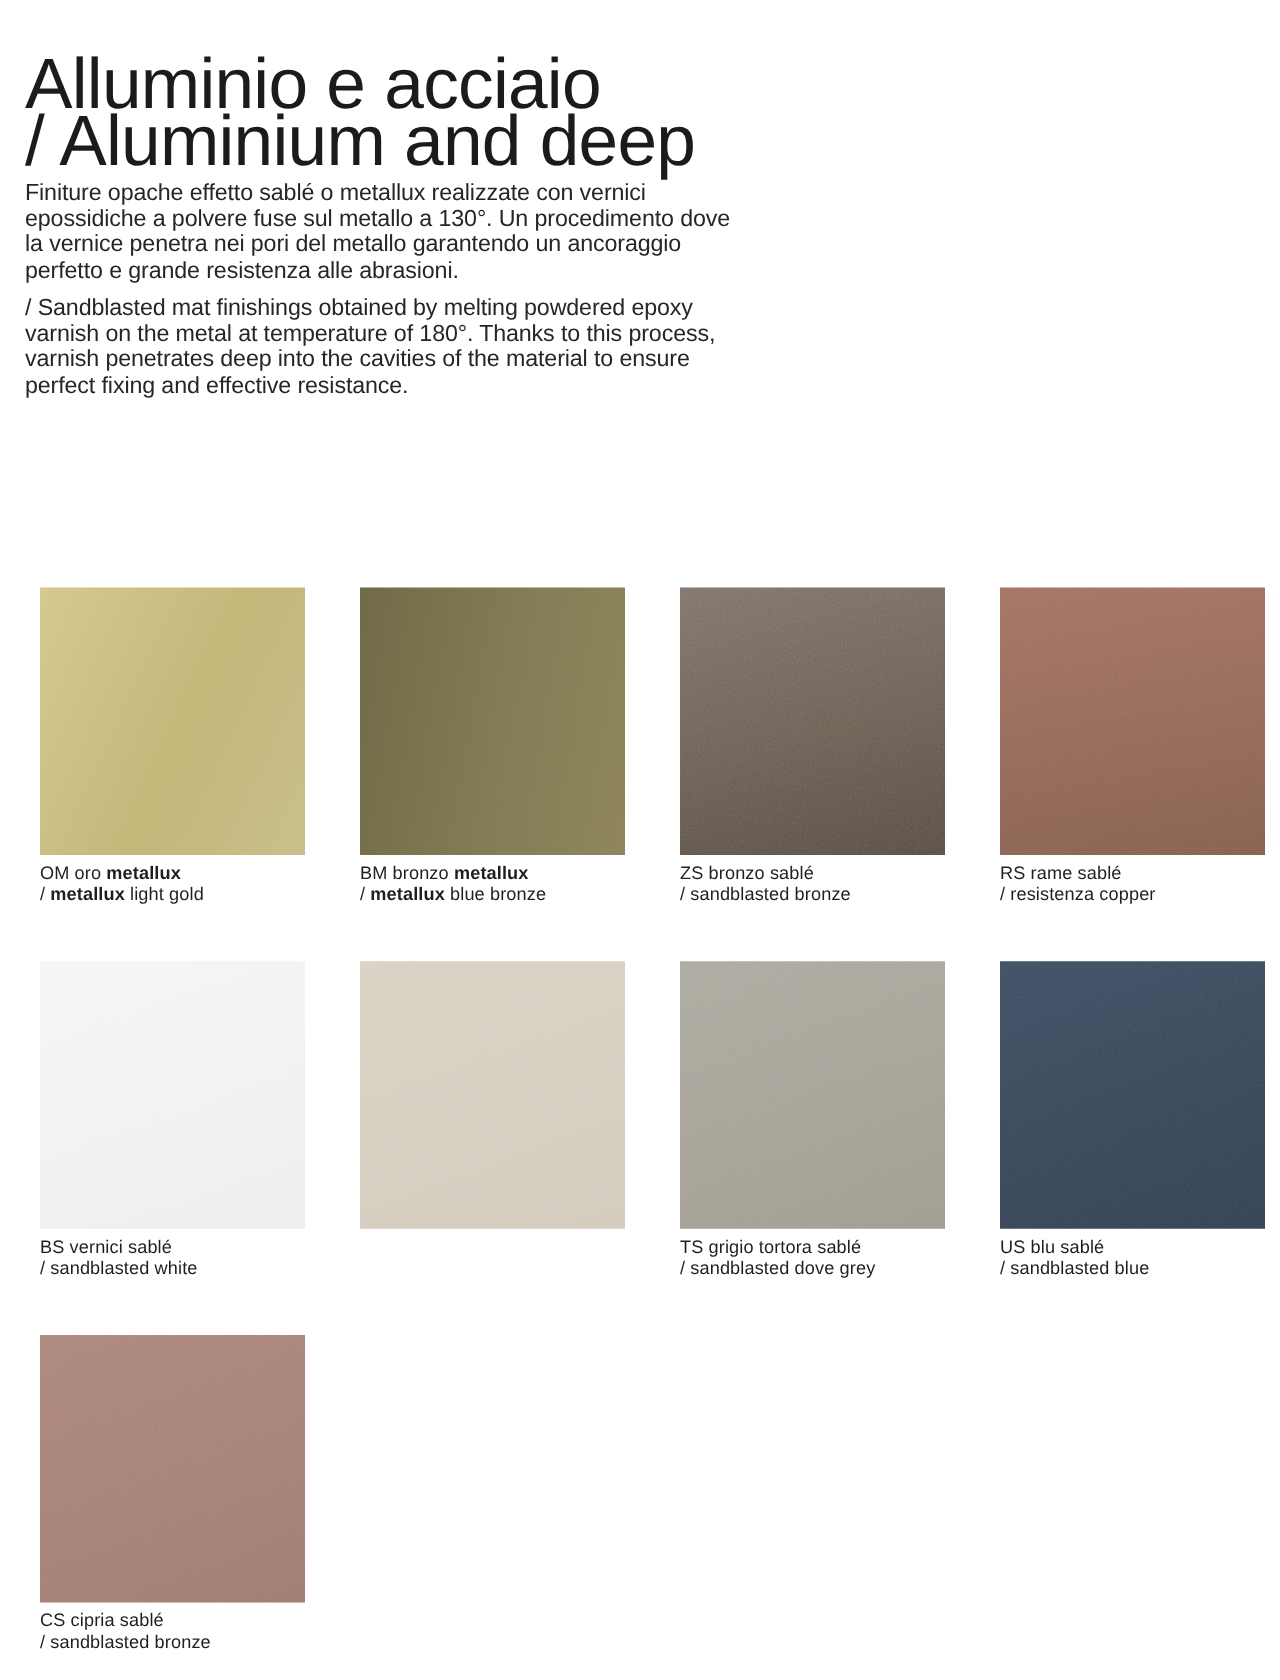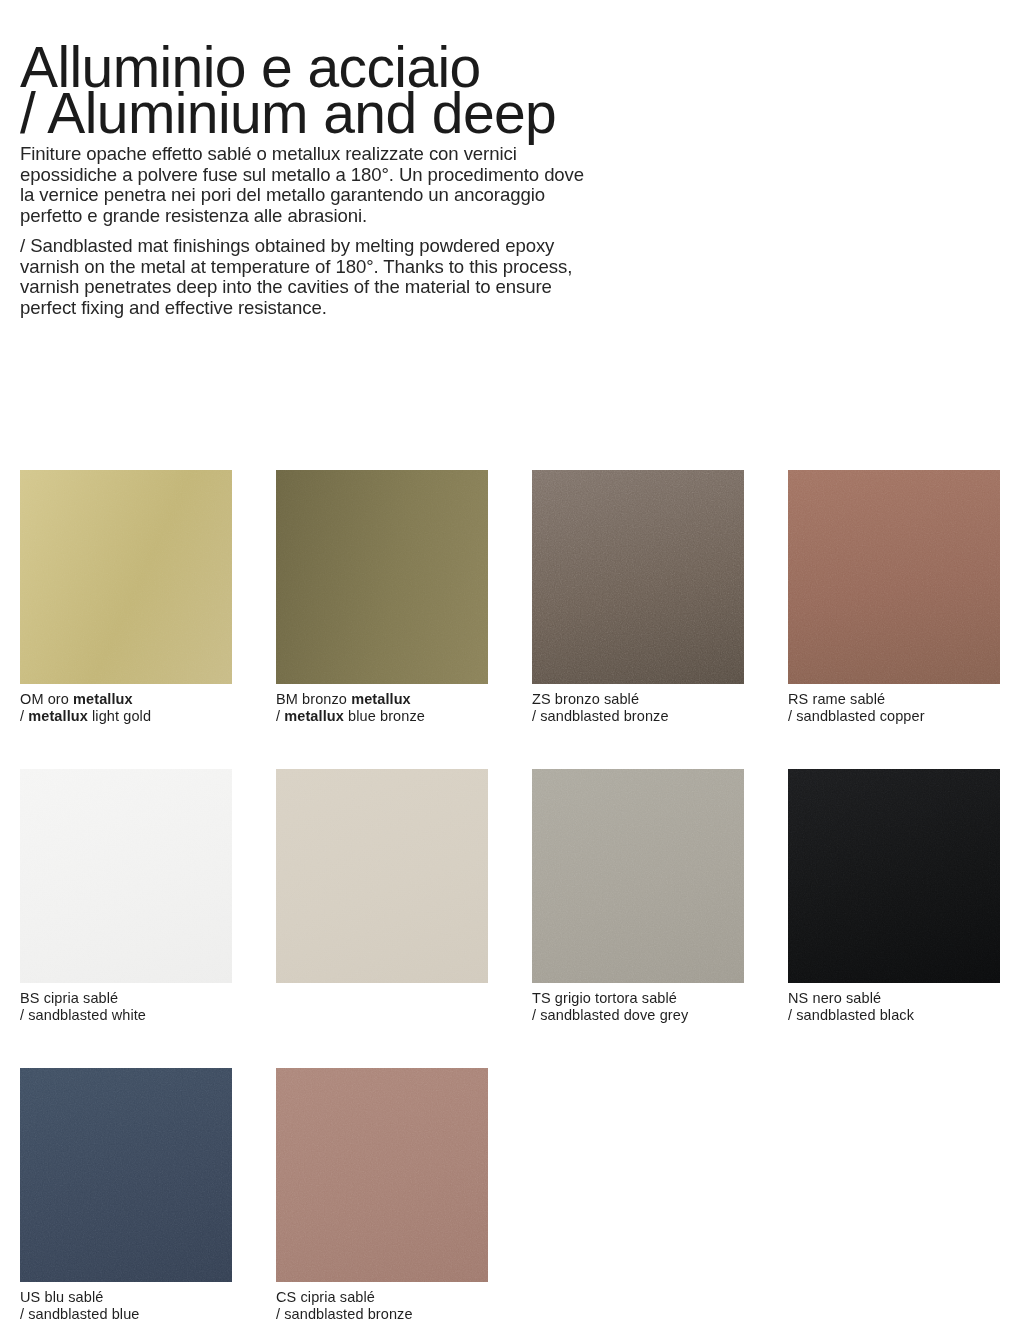--- a/index.html
+++ b/index.html
@@ -17,21 +17,21 @@
     font-weight:400;letter-spacing:-0.6px;
     color:#1b1b1b;
   }
   .intro{
     position:absolute;left:20px;top:144px;width:566px;
     font-size:18.6px;line-height:20.7px;
     color:#262626;letter-spacing:-0.1px;
   }
   .intro p{margin:0 0 9px 0;}
   .grid{
-    position:absolute;left:20px;top:470px;
+    position:absolute;left:32px;top:470px;
     display:grid;
     grid-template-columns:repeat(4,212px);
     column-gap:44px;
     row-gap:44px;
     gap:44px;
   }
   .cell{margin:0;height:255px;}
   .tile{
     position:relative;
     width:212px;height:214px;
@@ -63,21 +63,21 @@
 </svg>
 
 <header>
   <h1 class="page-title">
     <div>Alluminio e acciaio</div>
     <div>/ Aluminium and deep</div>
   </h1>
 </header>
 
 <section class="intro">
-  <p>Finiture opache effetto sablé o metallux realizzate con vernici epossidiche a polvere fuse sul metallo a 180°. Un procedimento dove la vernice penetra nei pori del metallo garantendo un ancoraggio perfetto e grande resistenza alle abrasioni.</p>
+  <p>Finiture opache effetto sablé o metallux realizzate con vernici epossidiche a polvere fuse sul metallo a 130°. Un procedimento dove la vernice penetra nei pori del metallo garantendo un ancoraggio perfetto e grande resistenza alle abrasioni.</p>
   <p>/ Sandblasted mat finishings obtained by melting powdered epoxy varnish on the metal at temperature of 180°. Thanks to this process, varnish penetrates deep into the cavities of the material to ensure perfect fixing and effective resistance.</p>
 </section>
 
 <section class="grid">
     <figure class="cell">
       <div class="tile" style="background: linear-gradient(115deg, rgb(212, 200, 143) 0%, rgb(195, 182, 120) 55%, rgb(201, 189, 137) 100%);">
         <svg class="grain" style="opacity:0.18">
           <rect width="100%" height="100%" filter="url(#grainF)"></rect>
         </svg>
       </div>
@@ -109,61 +109,50 @@
       </figcaption>
     </figure>
     <figure class="cell">
       <div class="tile" style="background: linear-gradient(170deg, rgb(163, 116, 99) 0%, rgb(150, 105, 89) 55%, rgb(134, 96, 79) 100%);">
         <svg class="grain" style="opacity:0.38">
           <rect width="100%" height="100%" filter="url(#grainF)"></rect>
         </svg>
       </div>
       <figcaption class="cap">
         <div><span>RS rame sablé</span></div>
-        <div><span>/ sandblasted copper</span></div>
+        <div><span>/ resistenza copper</span></div>
       </figcaption>
     </figure>
     <figure class="cell">
       <div class="tile" style="background: linear-gradient(160deg, rgb(245, 245, 244) 0%, rgb(241, 241, 240) 55%, rgb(237, 237, 236) 100%);">
         <svg class="grain" style="opacity:0.38">
           <rect width="100%" height="100%" filter="url(#grainF)"></rect>
         </svg>
       </div>
       <figcaption class="cap">
-        <div><span>BS cipria sablé</span></div>
+        <div><span>BS vernici sablé</span></div>
         <div><span>/ sandblasted white</span></div>
       </figcaption>
     </figure>
     <figure class="cell">
       <div class="tile" style="background: linear-gradient(160deg, rgb(217, 210, 197) 0%, rgb(214, 207, 194) 55%, rgb(210, 203, 190) 100%);">
         <svg class="grain" style="opacity:0.18">
           <rect width="100%" height="100%" filter="url(#grainF)"></rect>
         </svg>
       </div>
     </figure>
     <figure class="cell">
       <div class="tile" style="background: linear-gradient(160deg, rgb(173, 170, 160) 0%, rgb(167, 163, 153) 55%, rgb(160, 156, 146) 100%);">
         <svg class="grain" style="opacity:0.38">
           <rect width="100%" height="100%" filter="url(#grainF)"></rect>
         </svg>
       </div>
       <figcaption class="cap">
         <div><span>TS grigio tortora sablé</span></div>
         <div><span>/ sandblasted dove grey</span></div>
-      </figcaption>
-    </figure>
-    <figure class="cell">
-      <div class="tile" style="background: linear-gradient(160deg, rgb(27, 28, 30) 0%, rgb(18, 19, 20) 55%, rgb(11, 12, 13) 100%);">
-        <svg class="grain" style="opacity:0.38">
-          <rect width="100%" height="100%" filter="url(#grainF)"></rect>
-        </svg>
-      </div>
-      <figcaption class="cap">
-        <div><span>NS nero sablé</span></div>
-        <div><span>/ sandblasted black</span></div>
       </figcaption>
     </figure>
     <figure class="cell">
       <div class="tile" style="background: linear-gradient(160deg, rgb(64, 80, 100) 0%, rgb(58, 71, 91) 55%, rgb(52, 64, 83) 100%);">
         <svg class="grain" style="opacity:0.38">
           <rect width="100%" height="100%" filter="url(#grainF)"></rect>
         </svg>
       </div>
       <figcaption class="cap">
         <div><span>US blu sablé</span></div>

